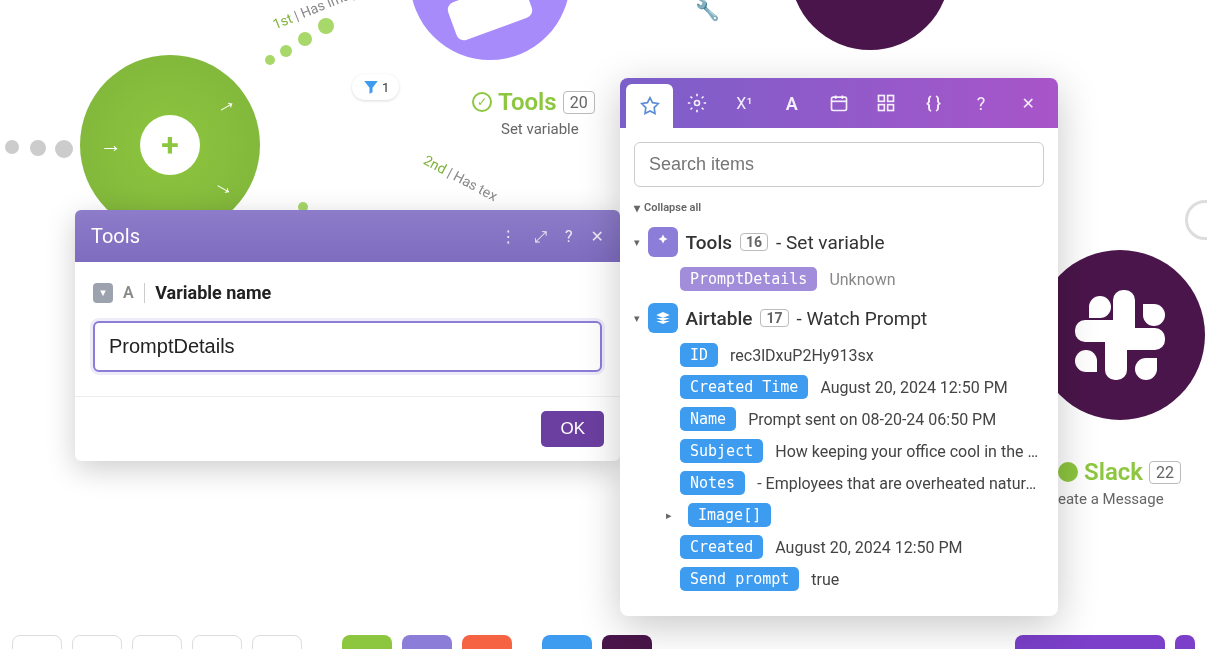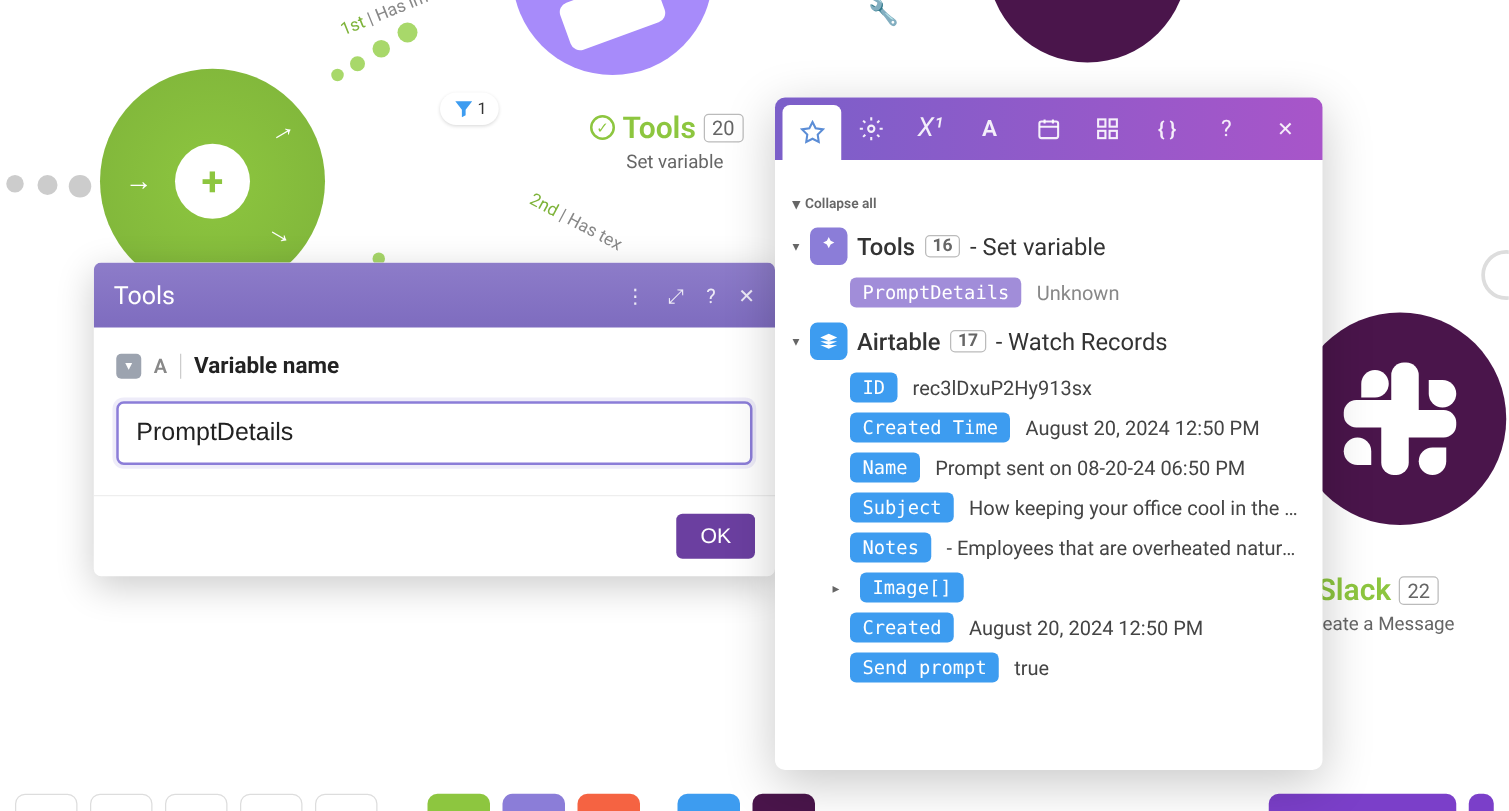--- a/index.html
+++ b/index.html
@@ -109,21 +109,21 @@
 .slack-icon .s2 { width: 50px; height: 22px; left: 40px; top: 38px; }
 .slack-icon .s3 { width: 22px; height: 50px; left: 30px; top: 40px; }
 .slack-icon .s4 { width: 50px; height: 22px; left: 0; top: 30px; }
 .slack-icon .s5 { width: 22px; height: 22px; border-radius: 50% 50% 50% 0; left: 14px; top: 6px; }
 .slack-icon .s6 { width: 22px; height: 22px; border-radius: 0 50% 50% 50%; right: 0; top: 14px; }
 .slack-icon .s7 { width: 22px; height: 22px; border-radius: 50% 0 50% 50%; right: 8px; bottom: 0; }
 .slack-icon .s8 { width: 22px; height: 22px; border-radius: 50% 50% 0 50%; left: 0; bottom: 8px; }
 
 .slack-label {
   position: absolute;
-  left: 1028px;
+  left: 1058px;
   top: 458px;
   display: flex;
   align-items: center;
   gap: 6px;
 }
 .slack-label-check {
   width: 20px;
   height: 20px;
   border-radius: 50%;
   background: #8dc63f;
@@ -632,21 +632,21 @@
           <path d="M12 2l3 6 7 1-5 5 1 7-6-3-6 3 1-7-5-5 7-1z"></path>
         </svg>
     </div>
     <div class="picker-tab">
       <svg viewBox="0 0 24 24" fill="none" stroke="currentColor" stroke-width="2">
           <circle cx="12" cy="12" r="3"></circle>
           <path d="M12 1v3m0 16v3M4.2 4.2l2.1 2.1m11.4 11.4l2.1 2.1M1 12h3m16 0h3M4.2 19.8l2.1-2.1m11.4-11.4l2.1-2.1"></path>
         </svg>
     </div>
     <div class="picker-tab">
-      <span style="font-size:21px;font-style:italic">X¹</span>
+      <span style="font-size:16px;">X¹</span>
     </div>
     <div class="picker-tab">
       <span style="font-size:18px;font-weight:600">A</span>
     </div>
     <div class="picker-tab">
       <svg viewBox="0 0 24 24" fill="none" stroke="currentColor" stroke-width="2">
           <rect x="3" y="5" width="18" height="16" rx="2"></rect>
           <line x1="3" y1="10" x2="21" y2="10"></line>
           <line x1="8" y1="3" x2="8" y2="7"></line>
           <line x1="16" y1="3" x2="16" y2="7"></line>
@@ -665,20 +665,21 @@
     </div>
     <div class="picker-tab-spacer"></div>
     <div class="picker-tab">
       <span style="font-size:18px">?</span>
     </div>
     <div class="picker-tab">
       <span style="font-size:16px">✕</span>
     </div>
   </div>
   <div class="picker-body">
+    <input class="picker-search" type="text" placeholder="Search items" style="">
     <div class="collapse-all">
       <span>Collapse all</span>
     </div>
 
     
     <div class="module-group">
       <div class="module-header">
         <div class="module-icon tools-ico">
           <svg width="18" height="18" viewBox="0 0 24 24" fill="#fff">
               <path d="M12 2l2 4 4 2-4 2-2 4-2-4-4-2 4-2z"></path>
@@ -699,21 +700,21 @@
     
     <div class="module-group">
       <div class="module-header">
         <div class="module-icon airtable-ico">
           <svg width="18" height="18" viewBox="0 0 24 24" fill="#fff">
               <path d="M3 8l9-4 9 4-9 4zM3 12l9 4 9-4M3 16l9 4 9-4"></path>
             </svg>
         </div>
         <span class="module-name">Airtable</span>
         <span class="module-badge">17</span>
-        <span class="module-desc">- Watch Records</span>
+        <span class="module-desc">- Watch Prompt</span>
       </div>
       <div class="module-fields">
         <div class="field-row">
           <span class="pill cyan">ID</span>
           <span class="field-value">rec3lDxuP2Hy913sx</span>
         </div>
         <div class="field-row">
           <span class="pill cyan">Created Time</span>
           <span class="field-value">August 20, 2024 12:50 PM</span>
         </div>

